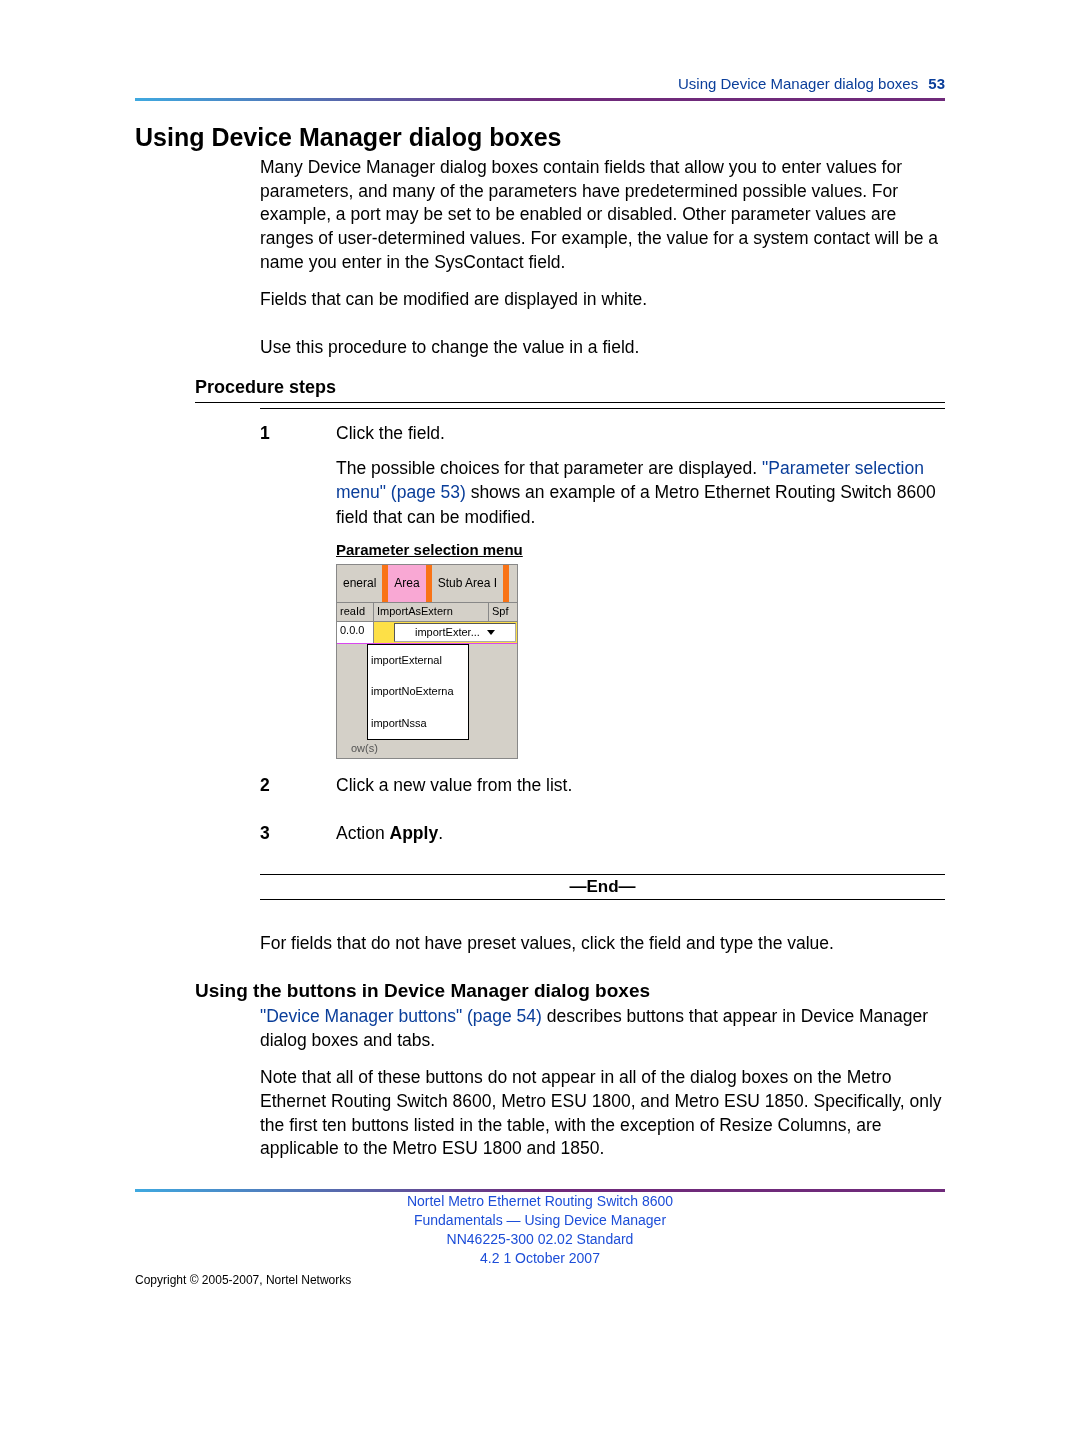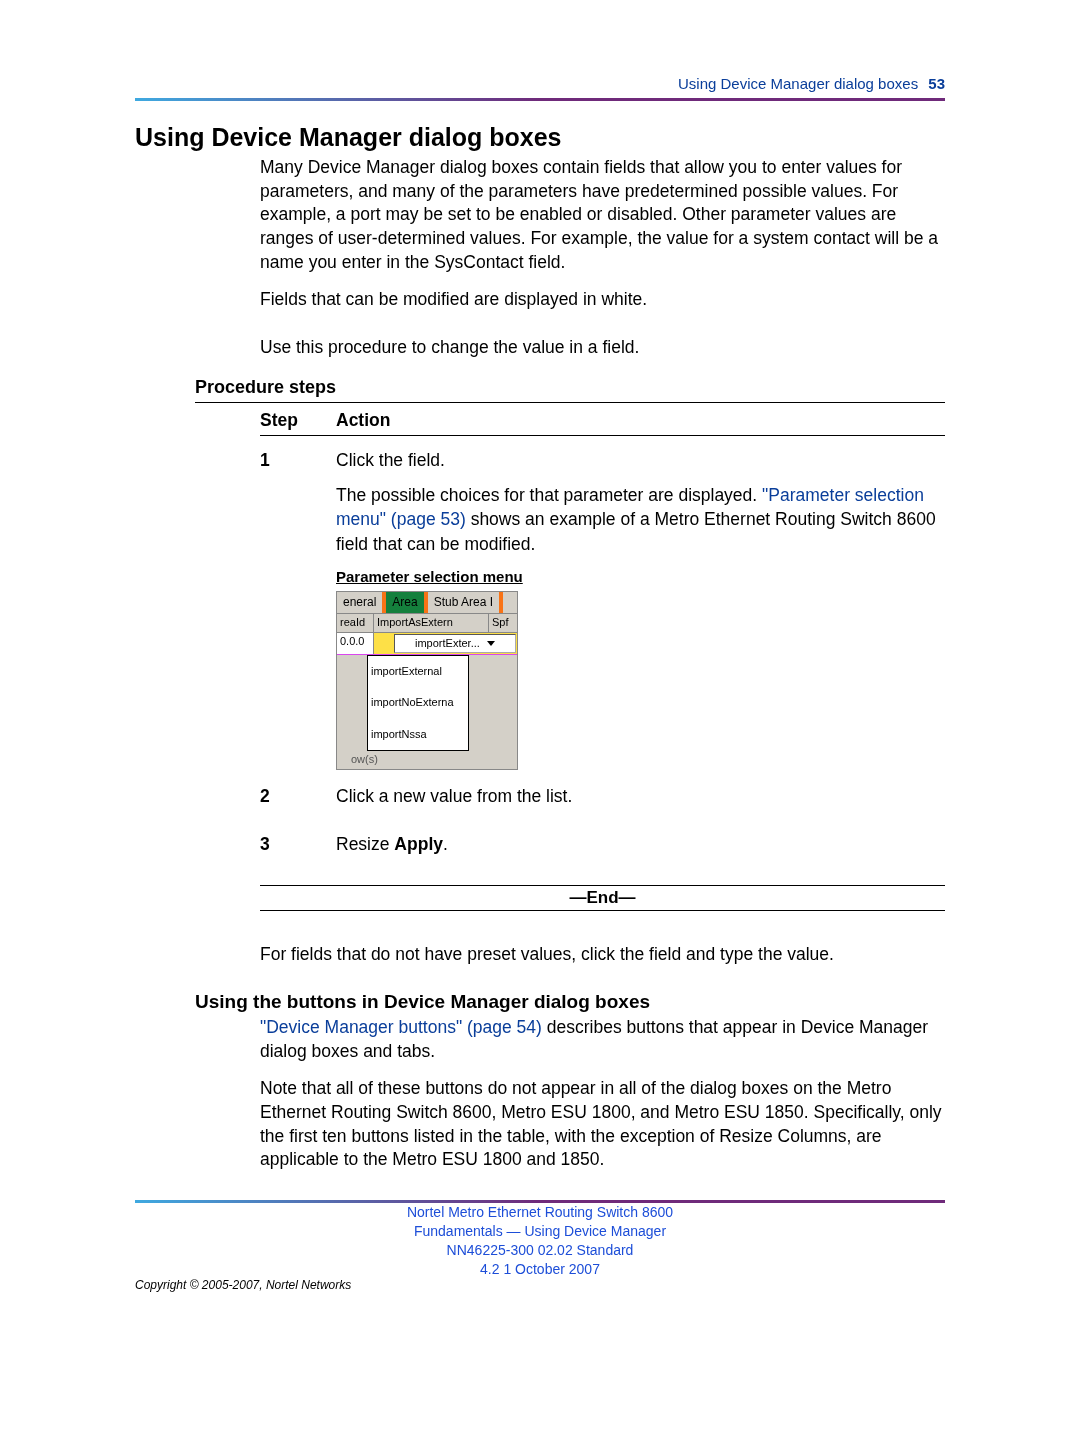--- a/index.html
+++ b/index.html
@@ -107,25 +107,25 @@
     font-size: 12px;
     background: #d4d0c8;
   }
   .fake-tabs {
     display: flex;
     background: #d4d0c8;
     border-bottom: 1px solid #888;
     font-size: 12px;
   }
   .fake-tab {
-    padding: 2px 6px;
-    border-right: 4px solid #f97316;
-    background: #d4d0c8;
-  }
-  .fake-tab.active { background: #15803d; }
+    padding: 10px 6px;
+    border-right: 6px solid #f97316;
+    background: #d4d0c8;
+  }
+  .fake-tab.active { background: #f9a8d4; }
   .fake-row {
     display: flex;
     border-bottom: 1px solid #888;
     background: #d4d0c8;
     font-size: 11px;
   }
   .fake-cell { padding: 1px 3px; border-right: 1px solid #888; }
   .fake-input-row { display: flex; background: #fde047; border-bottom:1px solid #d946ef;gap:19px; }
   .fake-input-row .c1 { width: 30px; padding:1px 3px; border-right:1px solid #888; background:#fff; font-size:11px;}
   .fake-input-row .sel { flex:1; padding:1px 20px; font-size:11px; background:#fff; display:flex; justify-content:space-between; align-items:center; border:1px inset #aaa; margin:1px;}
@@ -161,21 +161,21 @@
   }
   .footer {
     text-align: center;
     color: #1d4ed8;
     font-size: 14px;
     line-height: 1.35;
   }
   .copyright {
     font-size: 12px;
     color: #000;
-    font-style: italic;
+    margin-top: 6px;
   }
   .caret {
     width:0;height:0;border-left:4px solid transparent;border-right:4px solid transparent;border-top:5px solid #000;display:inline-block;
   }
 </style>
 </head>
 <body>
 
 <div class="page">
 
@@ -188,24 +188,20 @@
   <div class="h1">Using Device Manager dialog boxes</div>
 
   <div class="body-block">
     <p>Many Device Manager dialog boxes contain fields that allow you to enter values for parameters, and many of the parameters have predetermined possible values. For example, a port may be set to be enabled or disabled. Other parameter values are ranges of user-determined values. For example, the value for a system contact will be a name you enter in the SysContact field.</p>
     <p class="tight">Fields that can be modified are displayed in white.</p>
     <p>Use this procedure to change the value in a field.</p>
   </div>
 
   <div class="h3">Procedure steps</div>
   <hr class="proc-rule">
-  <div class="proc-head">
-    <div class="c1">Step</div>
-    <div>Action</div>
-  </div>
   <hr class="proc-head-rule">
 
   <div class="step">
     <div class="num">1</div>
     <div class="act">
       <p>Click the field.</p>
       <p>
         <span>The possible choices for that parameter are displayed. </span><span class="xref">"Parameter selection menu" (page 53)</span><span> shows an example of a Metro Ethernet Routing Switch 8600 field that can be modified.</span>
       </p>
       <div class="figcap">Parameter selection menu</div>
@@ -242,21 +238,21 @@
     <div class="num">2</div>
     <div class="act">
       <p>Click a new value from the list.</p>
     </div>
   </div>
 
   <div class="step">
     <div class="num">3</div>
     <div class="act">
       <p>
-        <span>Resize </span><b>Apply</b><span>.</span>
+        <span>Action </span><b>Apply</b><span>.</span>
       </p>
     </div>
   </div>
 
   <hr class="end-rule">
   <div class="end-label">—End—</div>
   <hr class="end-rule2">
 
   <div class="body-block">
     <p>For fields that do not have preset values, click the field and type the value.</p>

